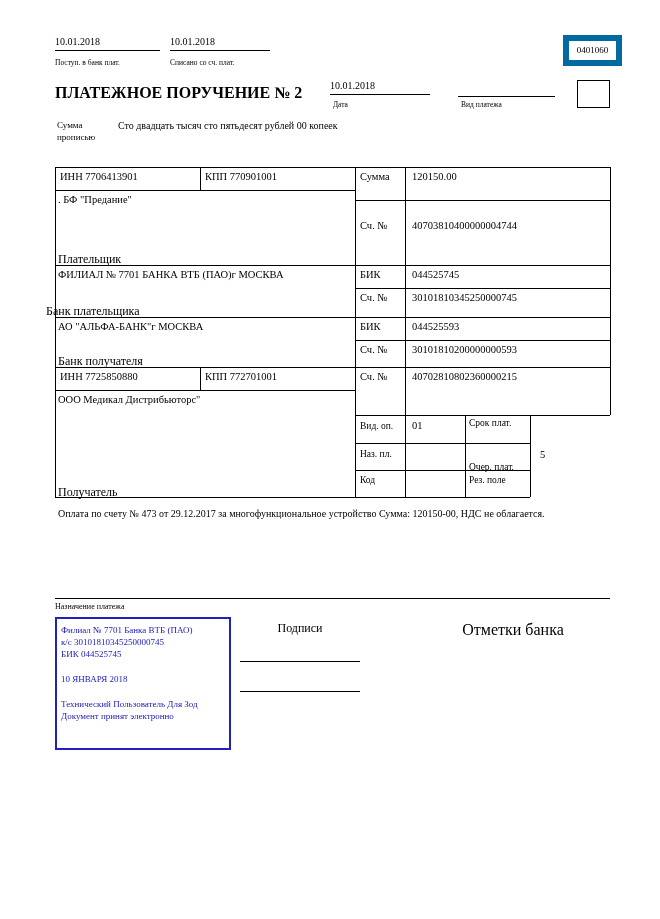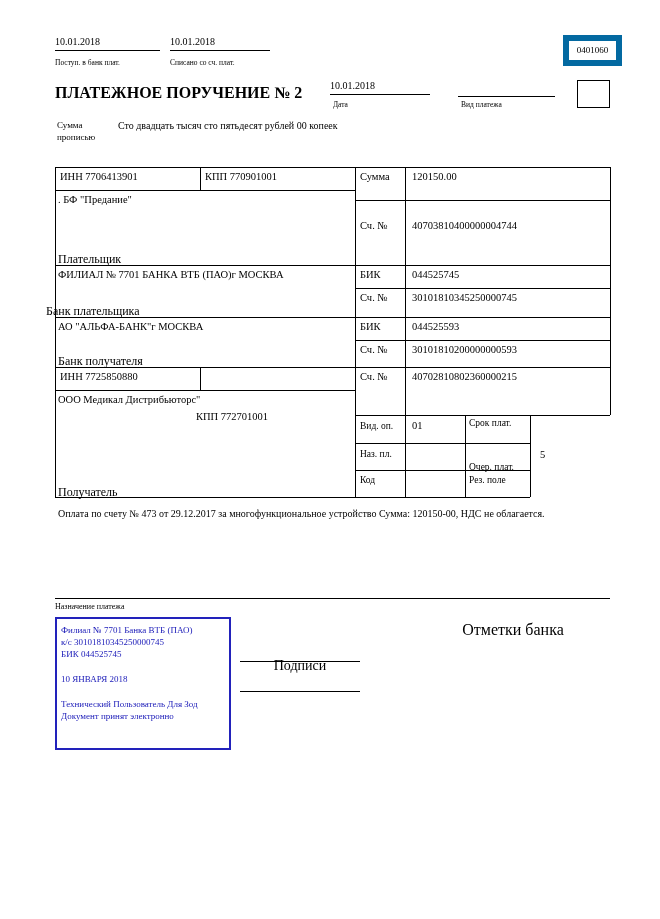--- a/index.html
+++ b/index.html
@@ -74,21 +74,21 @@
   #c-acc1-l{left:360px;top:220px;} #c-acc1-v{left:412px;top:220px;}
   #lbl-payer{left:58px;top:252px;}
   #c-pbank{left:58px;top:269px;}
   #c-bik1-l{left:360px;top:269px;} #c-bik1-v{left:412px;top:269px;text-align:center;}
   #c-acc2-l{left:360px;top:292px;} #c-acc2-v{left:412px;top:292px;}
   #lbl-pbank{left:46px;top:304px;}
   #c-rbank{left:58px;top:321px;}
   #c-bik2-l{left:360px;top:321px;} #c-bik2-v{left:412px;top:321px;}
   #c-acc3-l{left:360px;top:344px;} #c-acc3-v{left:412px;top:344px;}
   #lbl-rbank{left:58px;top:354px;}
-  #c-inn2{left:60px;top:371px;}   #c-kpp2{left:196px;top:371px;margin-top:40px;}
+  #c-inn2{left:60px;top:371px;}   #c-kpp2{left:205px;top:371px;}
   #c-acc4-l{left:360px;top:371px;} #c-acc4-v{left:412px;top:371px;}
   #c-recipient-name{left:58px;top:394px;}
   #c-vidop-l{left:360px;top:421px;} #c-vidop-v{left:412px;top:420px;}
   #c-srok{left:469px;top:418px;width:52px;}
   #c-nazpl{left:360px;top:449px;}
   #c-ocher{left:469px;top:462px;width:52px;}
   #c-ocher-v{left:540px;top:449px;}
   #c-kod{left:360px;top:475px;}
   #c-rez{left:469px;top:475px;}
   #lbl-recipient{left:58px;top:485px;}
@@ -97,21 +97,21 @@
   #purpose{left:58px;top:503px;width:548px;font-size:10px;line-height:22px;}
   #lbl-purpose{left:55px;top:602px;font-size:8px;}
 
   
   #bluebox{position:absolute;left:55px;top:617px;width:176px;height:133px;
            border:2px solid #2222bb;color:#1a1ab8;font-size:9px;line-height:12px;
            padding:5px 4px;box-sizing:border-box;}
   #bluebox .bl{white-space:normal;}
   #bluebox .gap{margin-top:13px;}
   #bluebox .narrow{max-width:142px;}
-  #podpisi{position:absolute;left:240px;top:658px;width:120px;text-align:center;font-size:14px;}
+  #podpisi{position:absolute;left:240px;top:621px;width:120px;text-align:center;font-size:12px;}
   .sigline{position:absolute;width:120px;border-bottom:1px solid #000;height:0;}
   #sig1{left:240px;top:661px;}
   #sig2{left:240px;top:691px;}
   #otmetki{position:absolute;left:415px;top:621px;width:196px;text-align:center;font-size:16px;}
   #stampbox{position:absolute;left:415px;top:648px;width:196px;height:62px;
             border:1px solid #000;box-sizing:border-box;padding:4px 6px;font-size:9.5px;}
   #stampbox .st-title{font-weight:bold;text-align:center;}
   #stampbox .st-name{margin-top:2px;text-align:left;}
   #stampbox .st-sub{font-style:italic;text-align:center;font-size:9px;margin-top:1px;}
   #stampbox .st-ver{font-weight:bold;text-align:center;}

